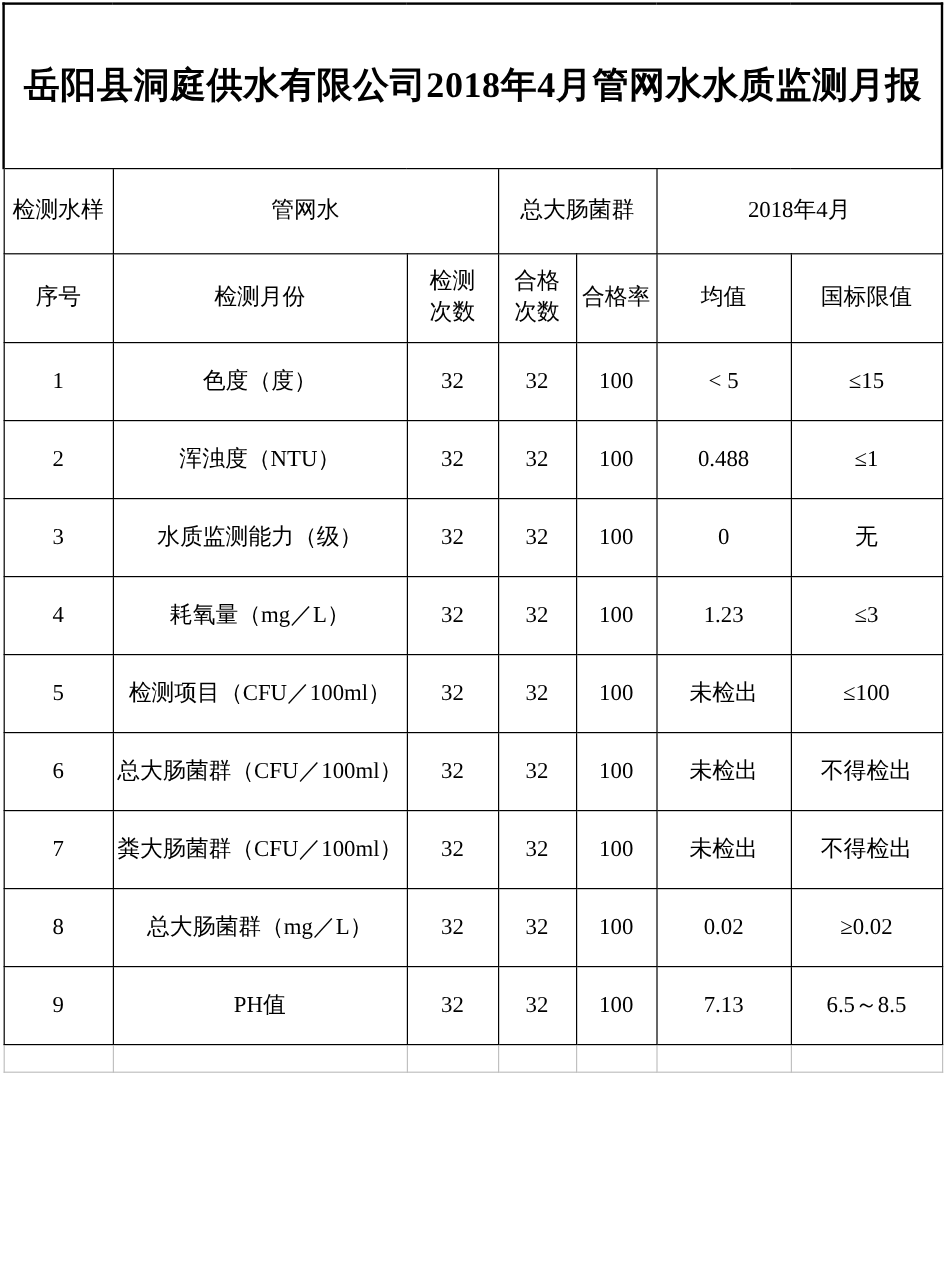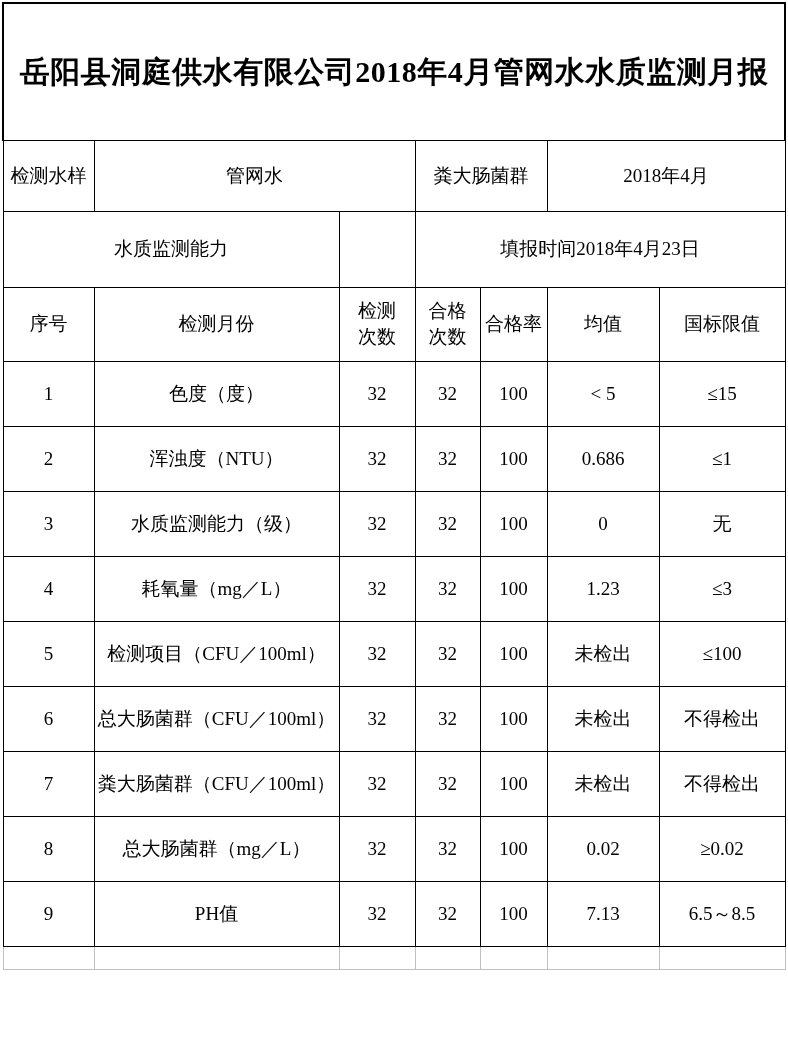--- a/index.html
+++ b/index.html
@@ -76,29 +76,24 @@
     </colgroup>
 
     <tbody>
       <tr class="r-title">
         <td colspan="7">岳阳县洞庭供水有限公司2018年4月管网水水质监测月报</td>
       </tr>
 
       <tr class="r-info1">
         <td class="el">检测水样</td>
         <td colspan="2">管网水</td>
-        <td colspan="2">粪大肠菌群</td>
+        <td colspan="2">总大肠菌群</td>
         <td colspan="2" class="er">2018年4月</td>
       </tr>
 
-      <tr class="r-info2">
-        <td colspan="2" class="el">水质监测能力</td>
-        <td></td>
-        <td colspan="4" class="er">填报时间2018年4月23日</td>
-      </tr>
 
       <tr class="r-head">
         <td class="el">序号</td>
         <td>检测月份</td>
         <td>检测
 次数</td>
         <td>合格
 次数</td>
         <td>合格率</td>
         <td>均值</td>
@@ -115,21 +110,21 @@
           <td>100</td>
           <td>&lt; 5</td>
           <td class="er">≤15</td>
         </tr>
         <tr>
           <td class="el">2</td>
           <td>浑浊度（NTU）</td>
           <td>32</td>
           <td>32</td>
           <td>100</td>
-          <td>0.686</td>
+          <td>0.488</td>
           <td class="er">≤1</td>
         </tr>
         <tr>
           <td class="el">3</td>
           <td>水质监测能力（级）</td>
           <td>32</td>
           <td>32</td>
           <td>100</td>
           <td>0</td>
           <td class="er">无</td>

